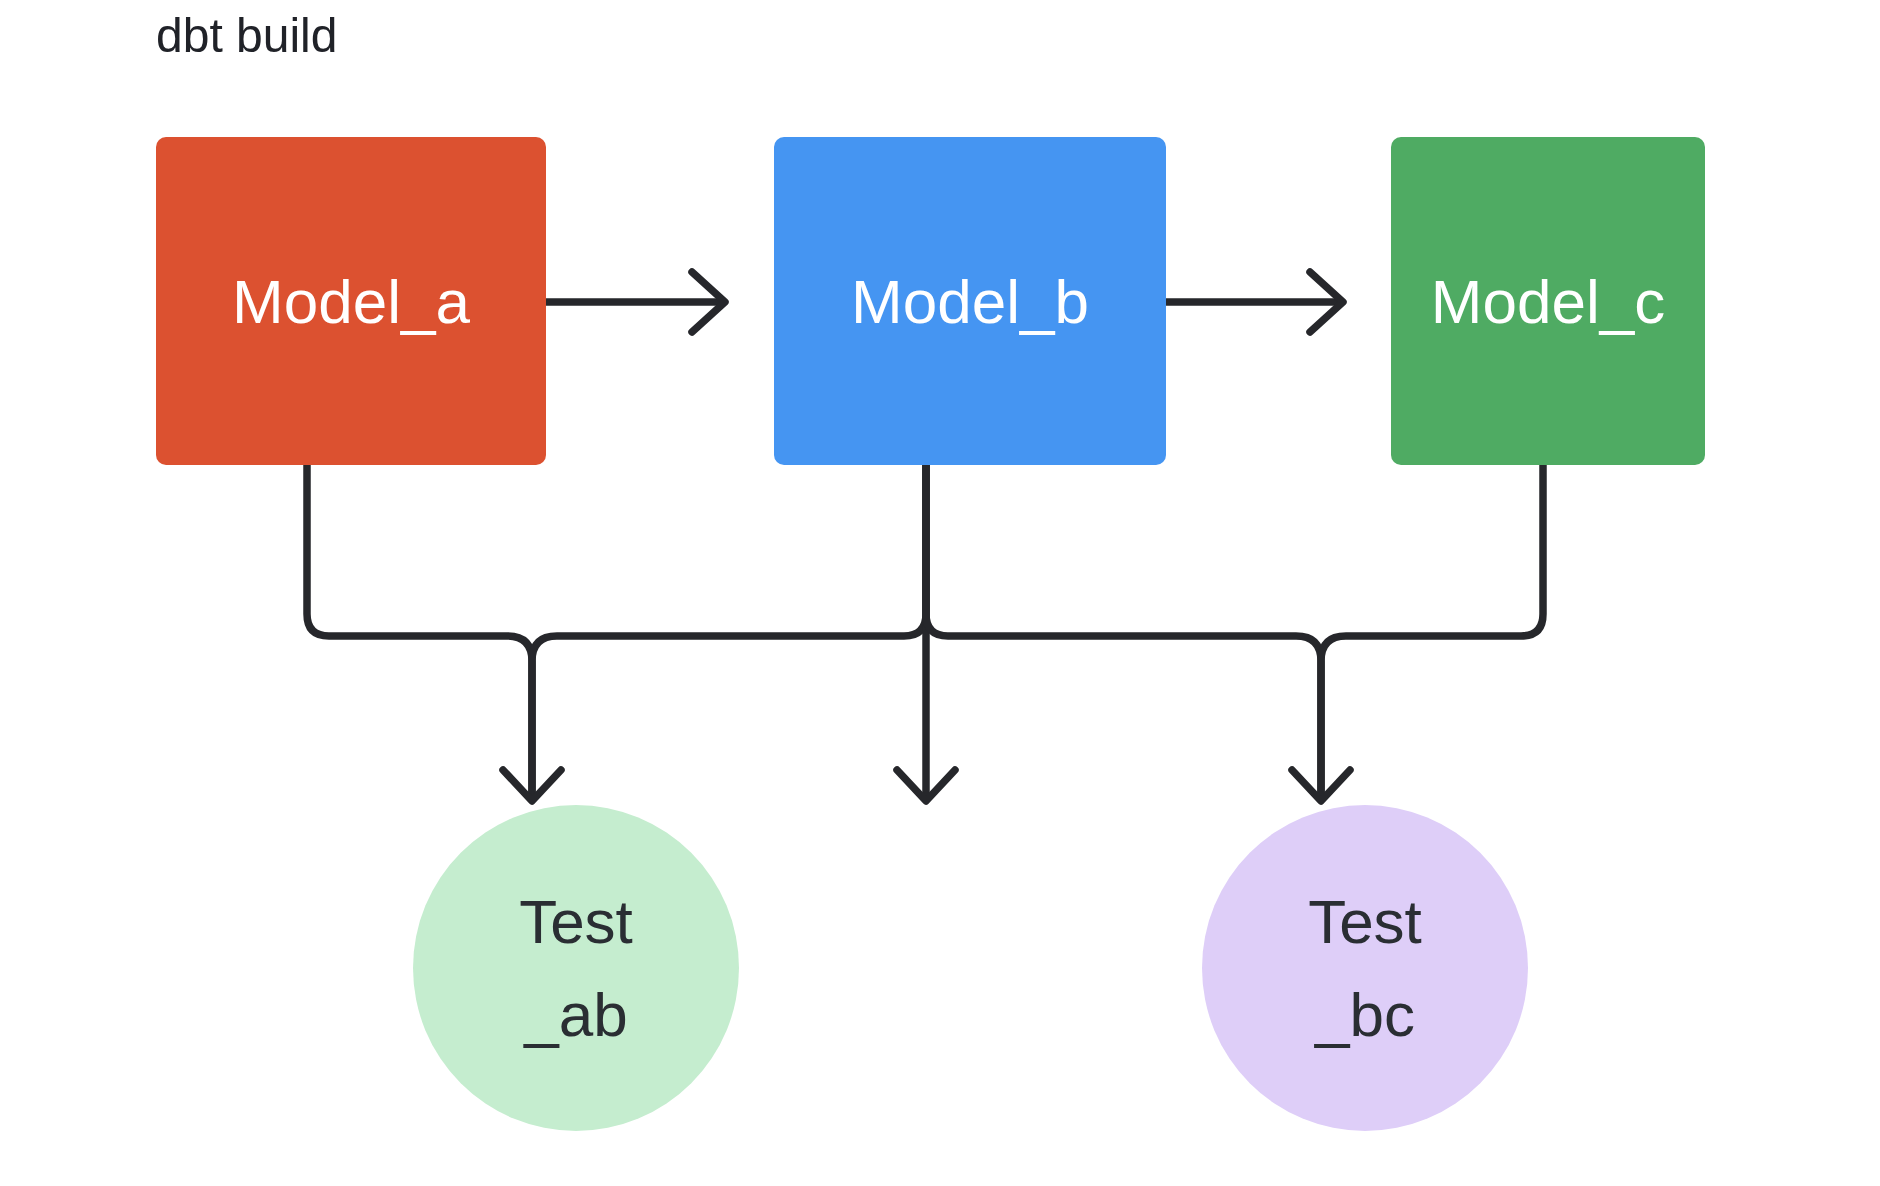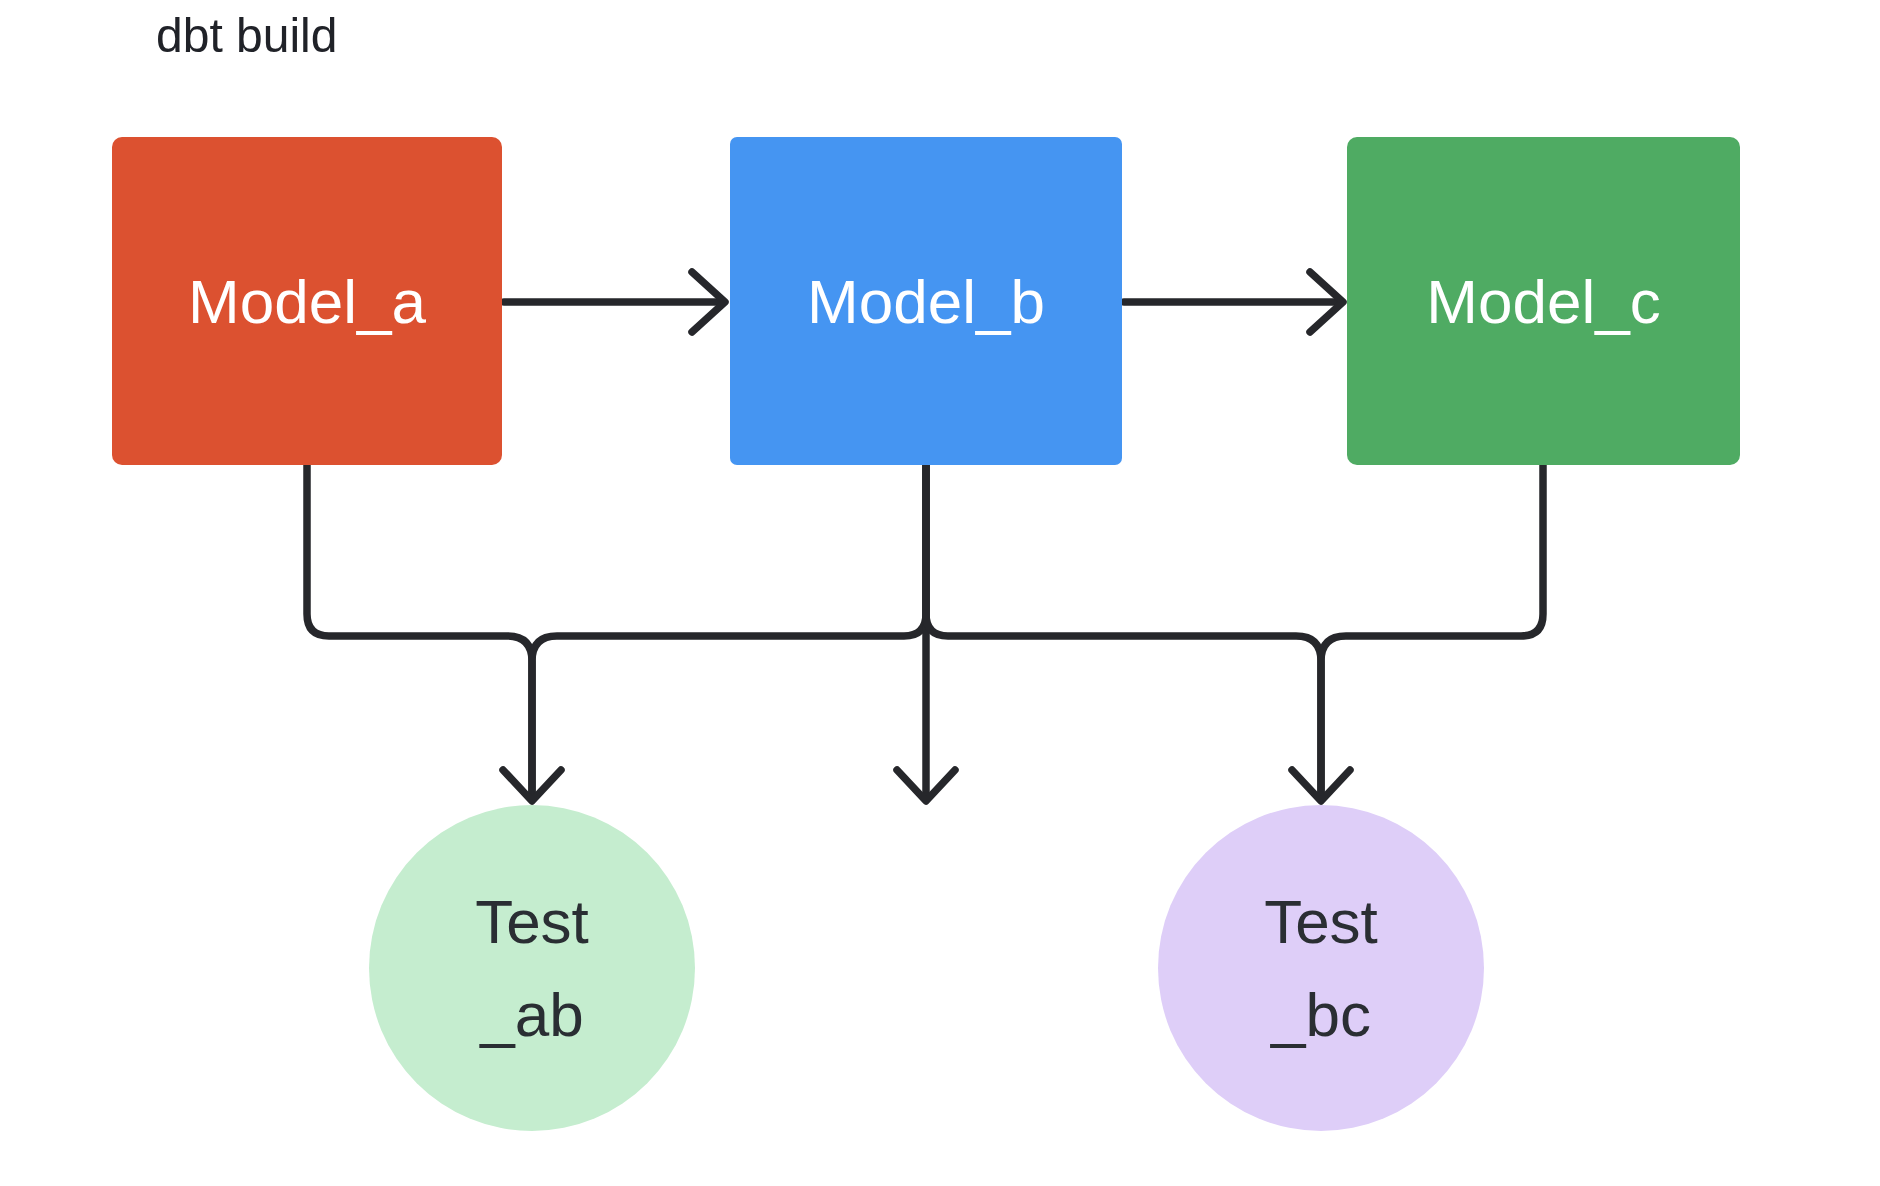--- a/index.html
+++ b/index.html
@@ -31,30 +31,31 @@
     stroke-width:7.5;
     stroke-linecap:round;
     stroke-linejoin:round;
   }
   .node{
     position:absolute;
     display:flex;
     align-items:center;
     justify-content:center;
     text-align:center;
+    margin-left:44px;
   }
   .model{
     top:137px;height:328px;
     border-radius:10px;
     color:var(--box-text,#fff);
     font-size:62px;
   }
   #model-a{left:112px;width:390px;background:var(--model-a,#dc5130);}
-  #model-b{left:730px;width:392px;background:var(--model-b,#4595f2);border-radius:7px;}
-  #model-c{left:1347px;width:393px;background:var(--model-c,#4fab63);}
+  #model-b{left:730px;width:392px;background:var(--model-b,#4595f2);}
+  #model-c{left:1347px;width:314px;background:var(--model-c,#4fab63);}
   .test{
     top:805px;width:326px;height:326px;
     border-radius:50%;
     flex-direction:column;
     color:var(--circle-text,#2a2e33);
     font-size:62px;
     line-height:1.5;
   }
   #test-ab{left:369px;background:var(--test-ab,#c5edcf);}
   #test-b{left:763px;background:var(--test-b,#fae7a6);}

